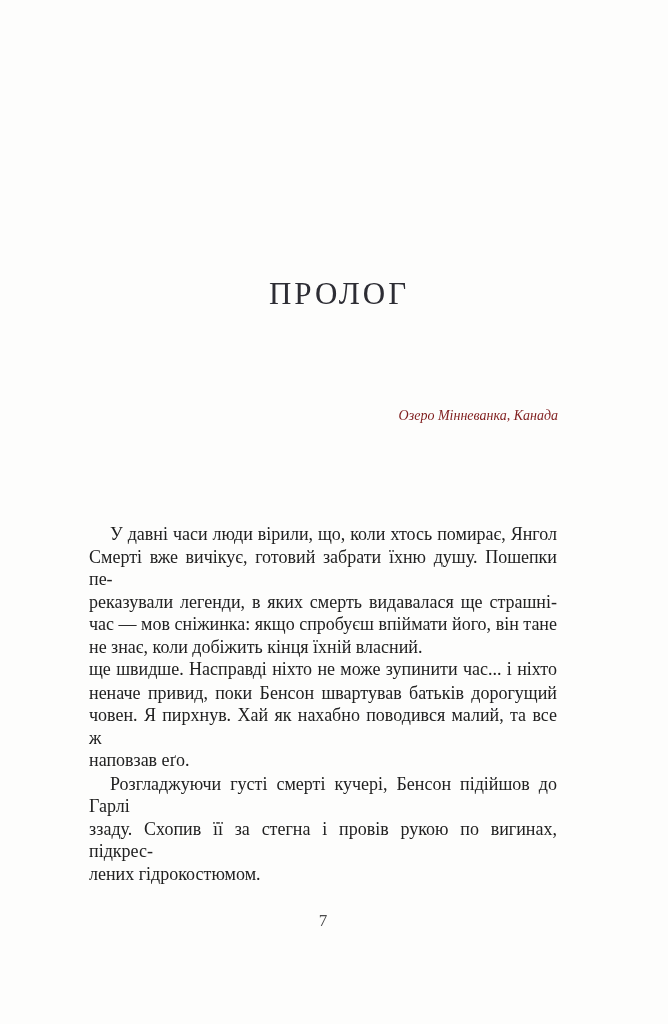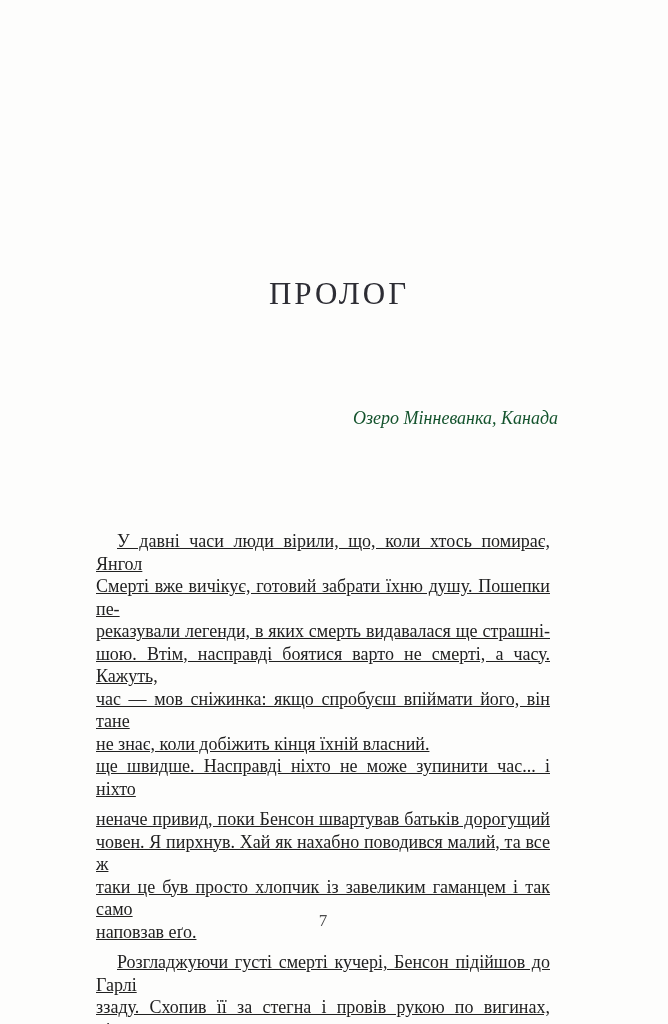--- a/index.html
+++ b/index.html
@@ -33,33 +33,33 @@
       letter-spacing: 3px;
       color: #2d2d34;
     }
     .dateline {
       position: absolute;
       top: 408px;
       left: 88px;
       width: 470px;
       text-align: right;
       font-style: italic;
-      font-size: 18px;
-      color: #14532d;
+      font-size: 14px;
+      color: #7f1d1d;
     }
     .body-text {
       position: absolute;
       top: 522px;
       left: 88px;
       width: 470px;
       font-size: 18px;
       line-height: 22.5px;
       color: #212121;
     }
-    .paragraph { margin: 8px; text-decoration: underline; }
+    .paragraph { margin: 1px; }
     .line {
       text-align: justify;
       text-align-last: justify;
       white-space: normal;
     }
     .line.para-first { text-indent: 21px; }
     .line.para-last { text-align-last: left; }
     .page-number {
       position: absolute;
       top: 911px;
@@ -76,29 +76,27 @@
 <div class="book-page">
   <h1 class="chapter-title">ПРОЛОГ</h1>
 
   <div class="dateline">Озеро Мінневанка, Канада</div>
 
   <div class="body-text">
       <div class="paragraph">
         <div class="line para-first">У давні часи люди вірили, що, коли хтось помирає, Янгол</div>
         <div class="line">Смерті вже вичікує, готовий забрати їхню душу. Пошепки пе-</div>
         <div class="line">реказували легенди, в яких смерть видавалася ще страшні-</div>
-        <div class="line">шою. Втім, насправді боятися варто не смерті, а часу. Кажуть,</div>
         <div class="line">час — мов сніжинка: якщо спробуєш впіймати його, він тане</div>
         <div class="line para-last">не знає, коли добіжить кінця їхній власний.</div>
         <div class="line">ще швидше. Насправді ніхто не може зупинити час... і ніхто</div>
       </div>
       <div class="paragraph">
         <div class="line">неначе привид, поки Бенсон швартував батьків дорогущий</div>
         <div class="line">човен. Я пирхнув. Хай як нахабно поводився малий, та все ж</div>
-        <div class="line">таки це був просто хлопчик із завеликим гаманцем і так само</div>
         <div class="line para-last">наповзав еґо.</div>
       </div>
       <div class="paragraph">
         <div class="line para-first">Розгладжуючи густі смерті кучері, Бенсон підійшов до Гарлі</div>
         <div class="line">ззаду. Схопив її за стегна і провів рукою по вигинах, підкрес-</div>
         <div class="line para-last">лених гідрокостюмом.</div>
       </div>
     </div>
 
   <div class="page-number">7</div>

